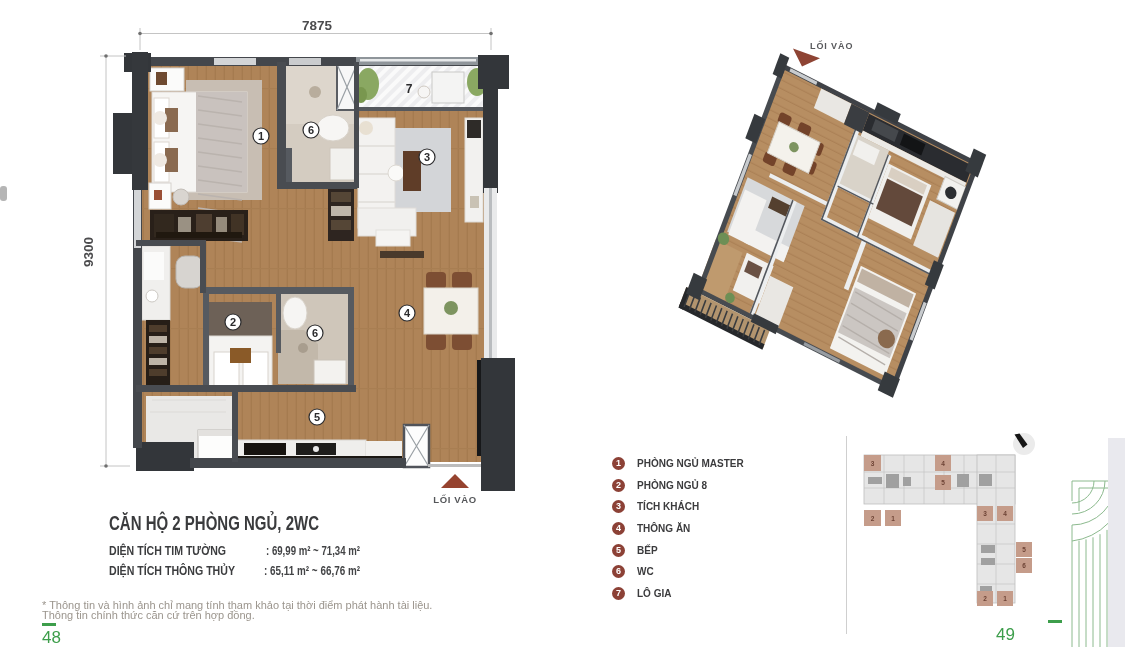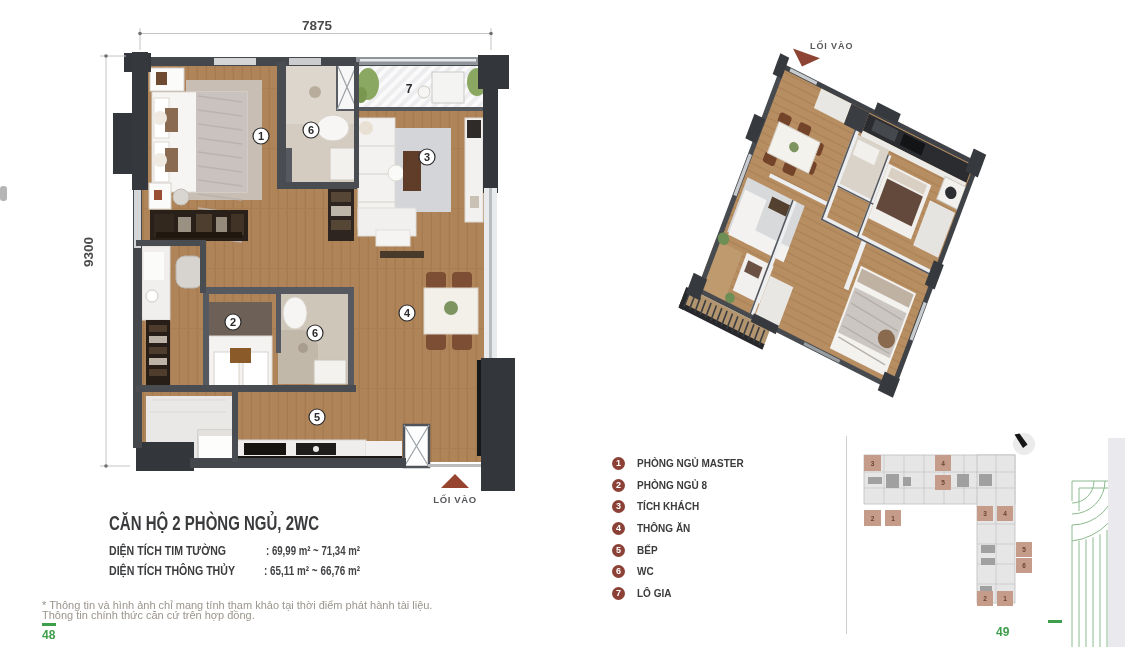--- a/index.html
+++ b/index.html
@@ -1,20 +1,20 @@
 <!DOCTYPE html>
 <html><head>
 <meta charset="utf-8">
 <style>
   html,body{margin:0;padding:0;}
   body{width:1125px;height:647px;background:#ffffff;font-family:"Liberation Sans",sans-serif;overflow:hidden;position:relative;}
   .abs{position:absolute;}
   .fine{left:42px;top:600px;font-size:11px;color:#9b958d;line-height:10px;}
   .pgline{width:14px;height:3px;background:#3d9e4b;}
-  .pgnum{font-size:12px;font-weight:bold;color:#3d9e4b;}
+  .pgnum{font-size:17px;font-weight:normal;color:#3d9e4b;}
   .legend{left:612px;top:453px;}
   .lgrow{display:flex;align-items:center;height:21.6px;}
   .lgc{width:13px;height:13px;border-radius:50%;background:#8c4136;color:#fff;font-size:9px;font-weight:bold;text-align:center;line-height:13px;flex:0 0 13px;}
   .lgt{margin-left:12px;font-size:10px;font-weight:bold;color:#3b3b3d;letter-spacing:0;}
   .divider{left:846px;top:436px;width:1px;height:198px;background:#cfcfcf;}
   .edgestrip{left:1108px;top:438px;width:17px;height:209px;background:#e9e9ee;}
 </style>
 </head>
 <body>
 <svg class="abs" style="left:0;top:0" width="1125" height="647" viewBox="0 0 1125 647">

